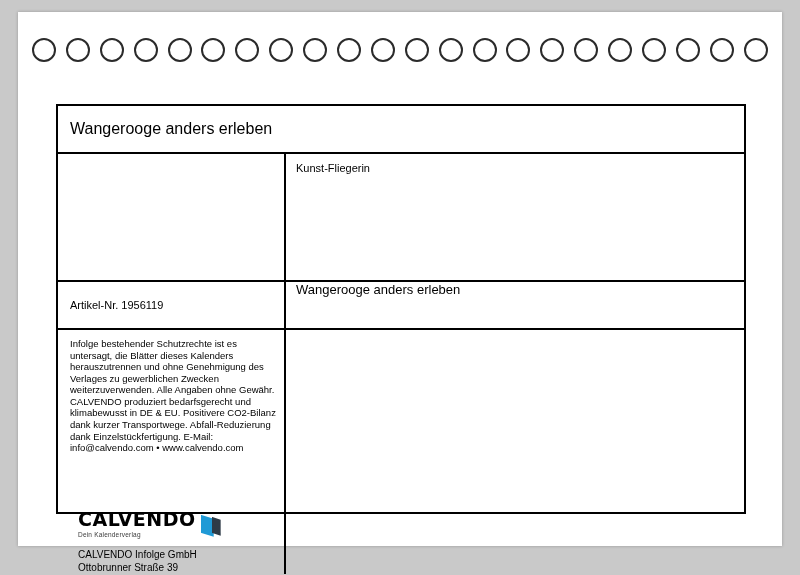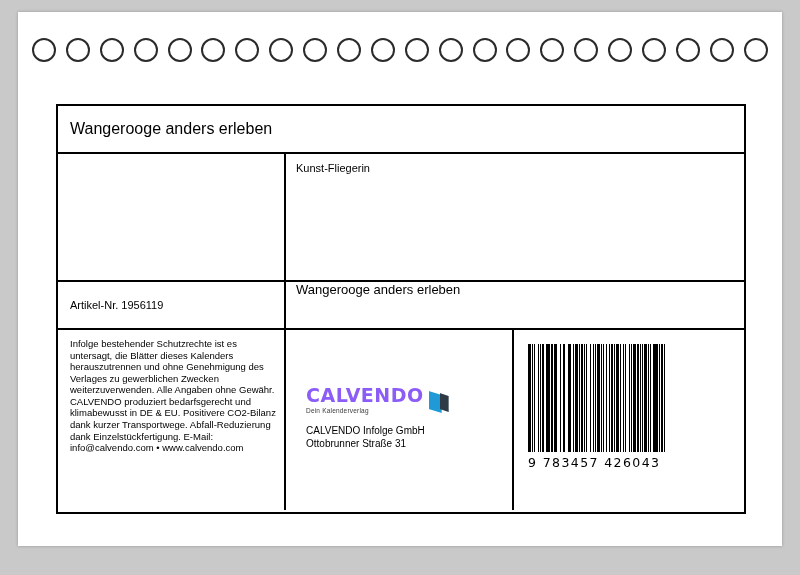--- a/index.html
+++ b/index.html
@@ -109,20 +109,21 @@
     flex: 1;
     padding-left: 10px;
     font-size: 13px;
   }
 
   
   .row-bottom {
     height: 180px;
     box-sizing: border-box;
     display: flex;
+    flex-direction: column;
   }
   .cell-legal {
     width: 228px;
     border-right: 2px solid #000;
     box-sizing: border-box;
     padding: 8px 8px 0 12px;
     font-size: 9.5px;
     line-height: 1.22;
     color: #000;
   }
@@ -141,21 +142,21 @@
     margin-top: 48px;
     display: flex;
     align-items: flex-end;
     padding-left: 10px;
   }
   .calvendo-wordmark {
     font-family: "DejaVu Sans", sans-serif;
     font-weight: bold;
     font-size: 19px;
     letter-spacing: 0.5px;
-    color: #8b5cf6;
+    color: #000000;
     line-height: 1;
   }
   .calvendo-sub {
     font-size: 6.5px;
     color: #3a3a3a;
     letter-spacing: 0.2px;
     margin-top: 2px;
   }
   .calvendo-mark {
     width: 20px;
@@ -313,21 +314,21 @@
             <div class="calvendo-sub">Dein Kalenderverlag</div>
           </div>
           <div class="calvendo-mark">
             <span class="blue"></span>
             <span class="dark"></span>
           </div>
         </div>
 
         <div class="publisher-address">
           <div>CALVENDO Infolge GmbH</div>
-          <div>Ottobrunner Straße 31</div>
+          <div>Ottobrunner Straße 39</div>
         </div>
       </div>
 
       <div class="cell-barcode">
         <div class="barcode-wrap">
           <div class="bars" id="bars">
               <i style="width: 2.85px;"></i>
               <i class="sp" style="width: 0.95px;"></i>
               <i style="width: 1.9px;"></i>
               <i class="sp" style="width: 0.95px;"></i>

